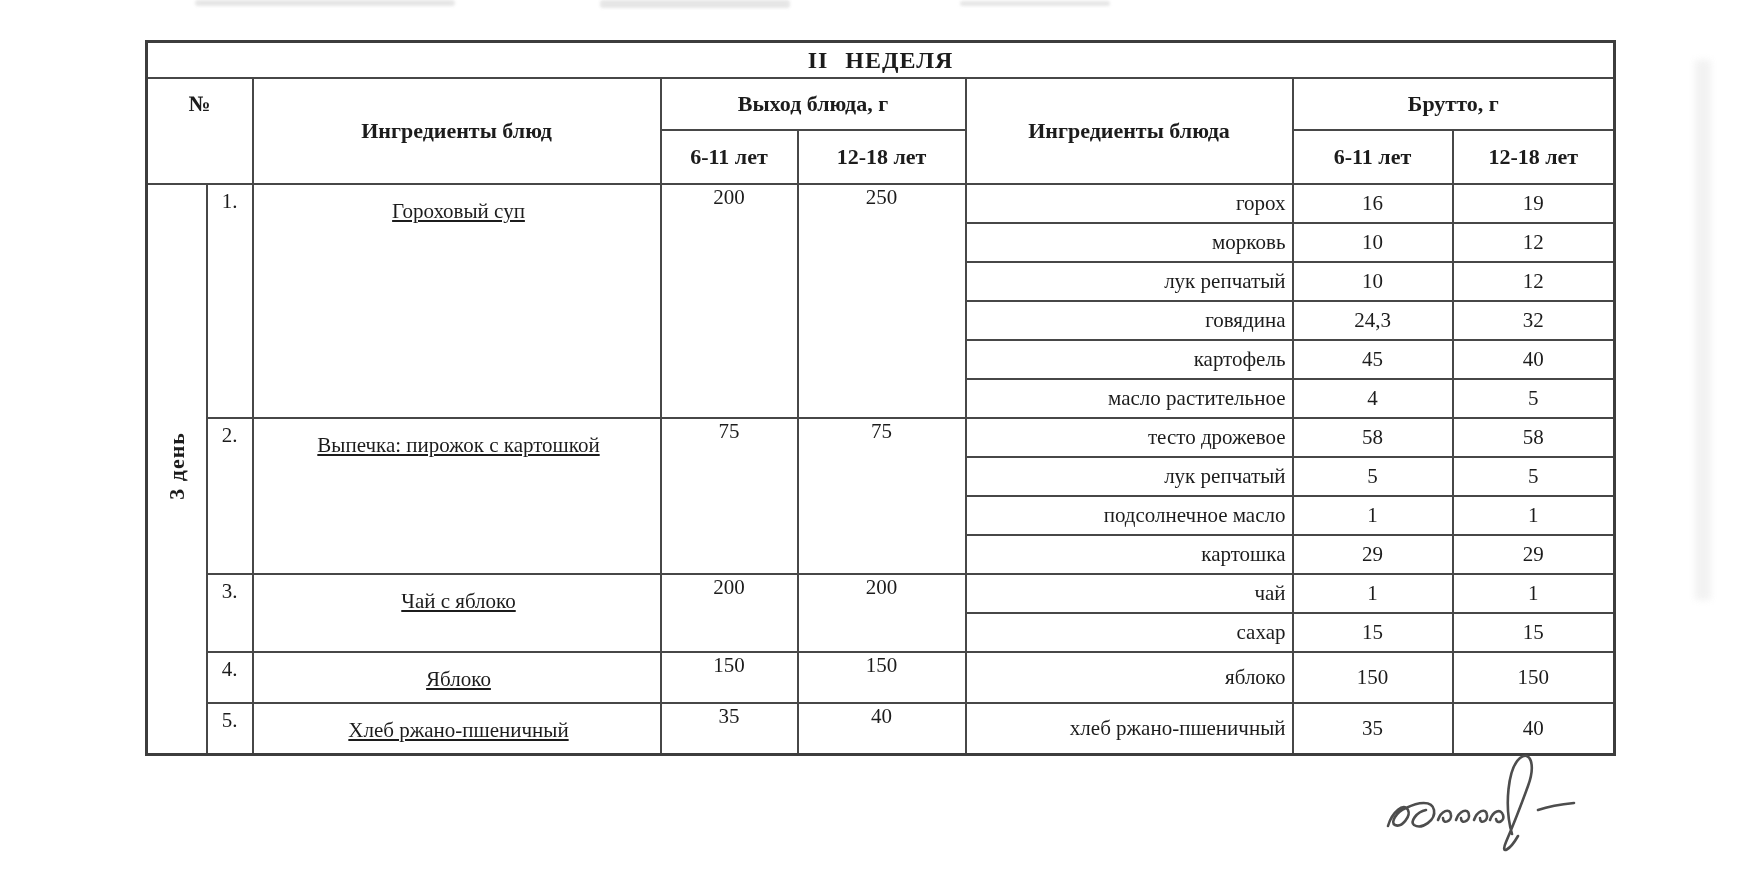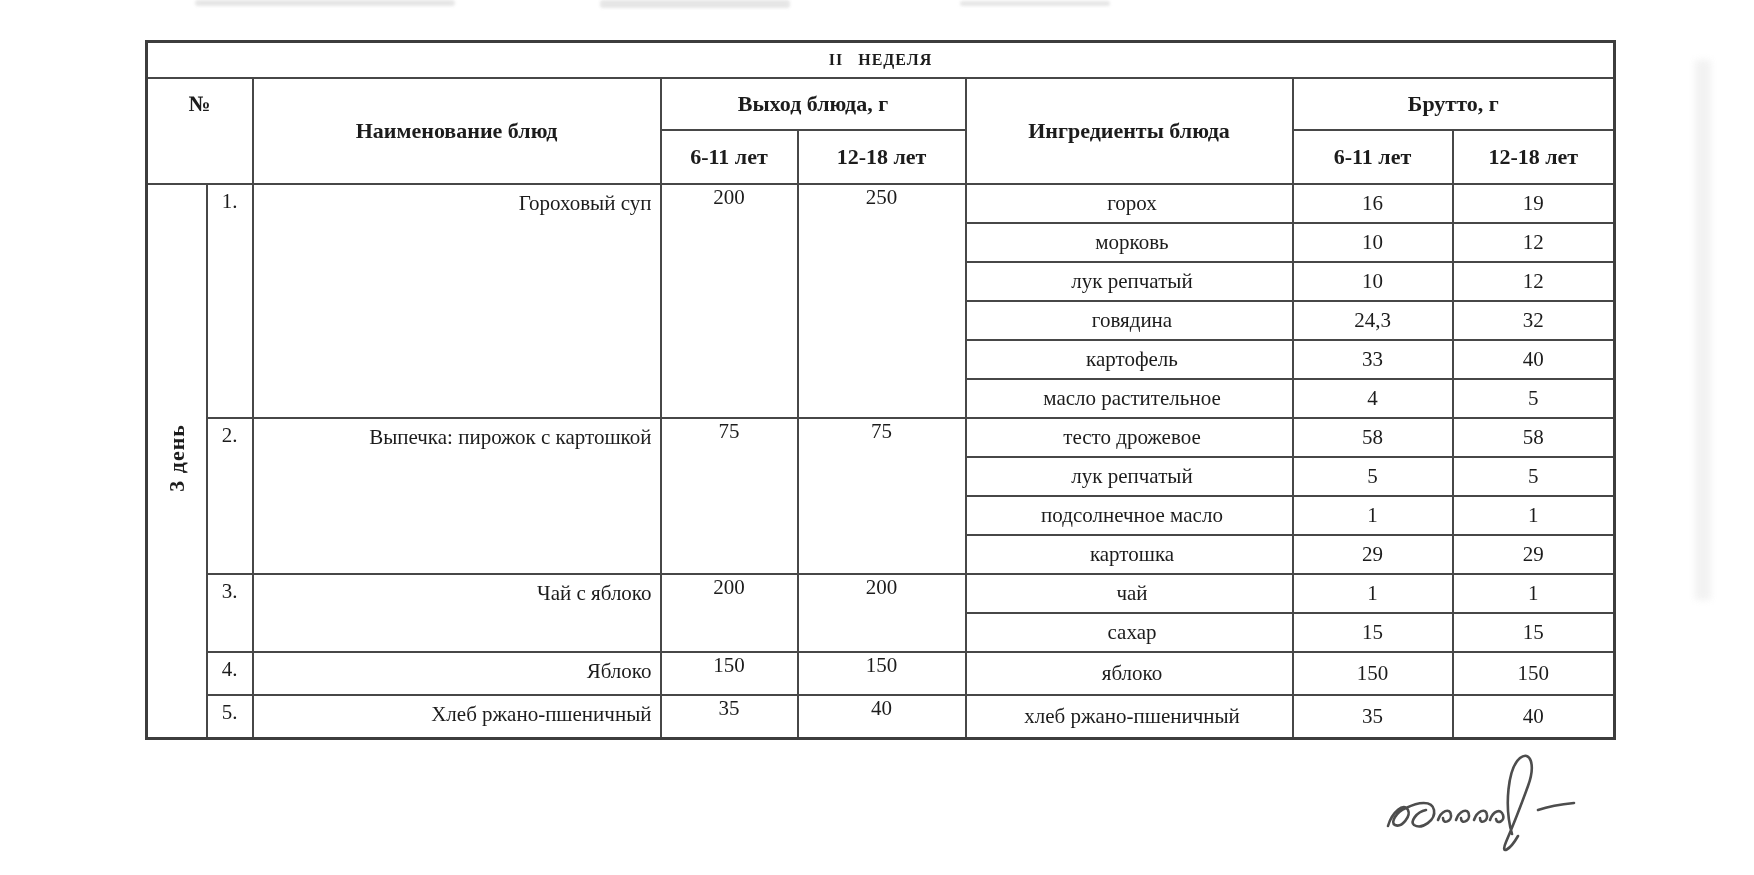--- a/index.html
+++ b/index.html
@@ -16,38 +16,38 @@
   table.menu {
     position:absolute; left:145px; top:40px; width:1468px;
     border-collapse:collapse; table-layout:fixed;
     border:3px solid #3d3d3d;
   }
   table.menu th, table.menu td {
     border:2px solid #474747;
     overflow:hidden;
   }
   tr.title-row th {
-    height:34px; font-size:16px; font-weight:bold; text-align:center;
+    height:34px; font-size:24px; font-weight:bold; text-align:center;
     word-spacing:10px; letter-spacing:1px; padding:0;
   }
   thead tr.h1 th { height:50px; }
   thead tr.h2 th { height:52px;border-radius:11px; }
   thead th { font-weight:bold; font-size:22px; text-align:center; vertical-align:middle; padding:0 4px; }
   th.num-head { vertical-align:top; padding-top:12px; }
 
   tbody td { font-size:21px; height:37px; padding:0 6px; }
   td.day  { text-align:center; vertical-align:middle; }
   td.day span {
     display:inline-block; writing-mode:vertical-rl; transform:rotate(180deg);
     font-weight:bold; font-size:22px; letter-spacing:1px; white-space:nowrap;
   }
   td.num  { text-align:center; vertical-align:top; padding-top:4px; }
-  td.dish { text-align:right;  vertical-align:top; padding:4px 8px 0 12px; line-height:1.4; }
+  td.dish { text-align:center;  vertical-align:top; padding:12px 8px 0 12px; line-height:1.4;text-decoration:underline; }
   td.val  { text-align:center; vertical-align:top; padding-top:0; }
-  td.ing  { text-align:center; padding-left:12px; }
+  td.ing  { text-align:right; padding-left:12px; }
   td.bval { text-align:center; }
 
   .signature { position:absolute; left:1372px; top:742px; }
 </style>
 </head>
 <body>
 <div class="page">
 
   <div class="scan-mark" style="left:195px; top:0; width:260px; height:6px;"></div>
   <div class="scan-mark" style="left:600px; top:0; width:190px; height:8px;"></div>
@@ -64,21 +64,21 @@
         <col style="width:327px">
       <col style="width:160px">
         <col style="width:162px">
     </colgroup>
     <thead>
       <tr class="title-row">
         <th colspan="8">II НЕДЕЛЯ</th>
       </tr>
       <tr class="h1">
         <th colspan="2" rowspan="2" class="num-head">№</th>
-        <th rowspan="2">Наименование блюд</th>
+        <th rowspan="2">Ингредиенты блюд</th>
         <th colspan="2">Выход блюда, г</th>
         <th rowspan="2">Ингредиенты блюда</th>
         <th colspan="2">Брутто, г</th>
       </tr>
       <tr class="h2">
         <th>6-11 лет</th>
         <th>12-18 лет</th>
         <th>6-11 лет</th>
         <th>12-18 лет</th>
       </tr>
@@ -104,21 +104,21 @@
           <td class="bval">10</td>
           <td class="bval">12</td>
         </tr>
         <tr>
           <td class="ing">говядина</td>
           <td class="bval">24,3</td>
           <td class="bval">32</td>
         </tr>
         <tr>
           <td class="ing">картофель</td>
-          <td class="bval">33</td>
+          <td class="bval">45</td>
           <td class="bval">40</td>
         </tr>
         <tr>
           <td class="ing">масло растительное</td>
           <td class="bval">4</td>
           <td class="bval">5</td>
         </tr>
         <tr>
           <td class="num" rowspan="4">2.</td>
           <td class="dish" rowspan="4">Выпечка: пирожок с картошкой</td>

